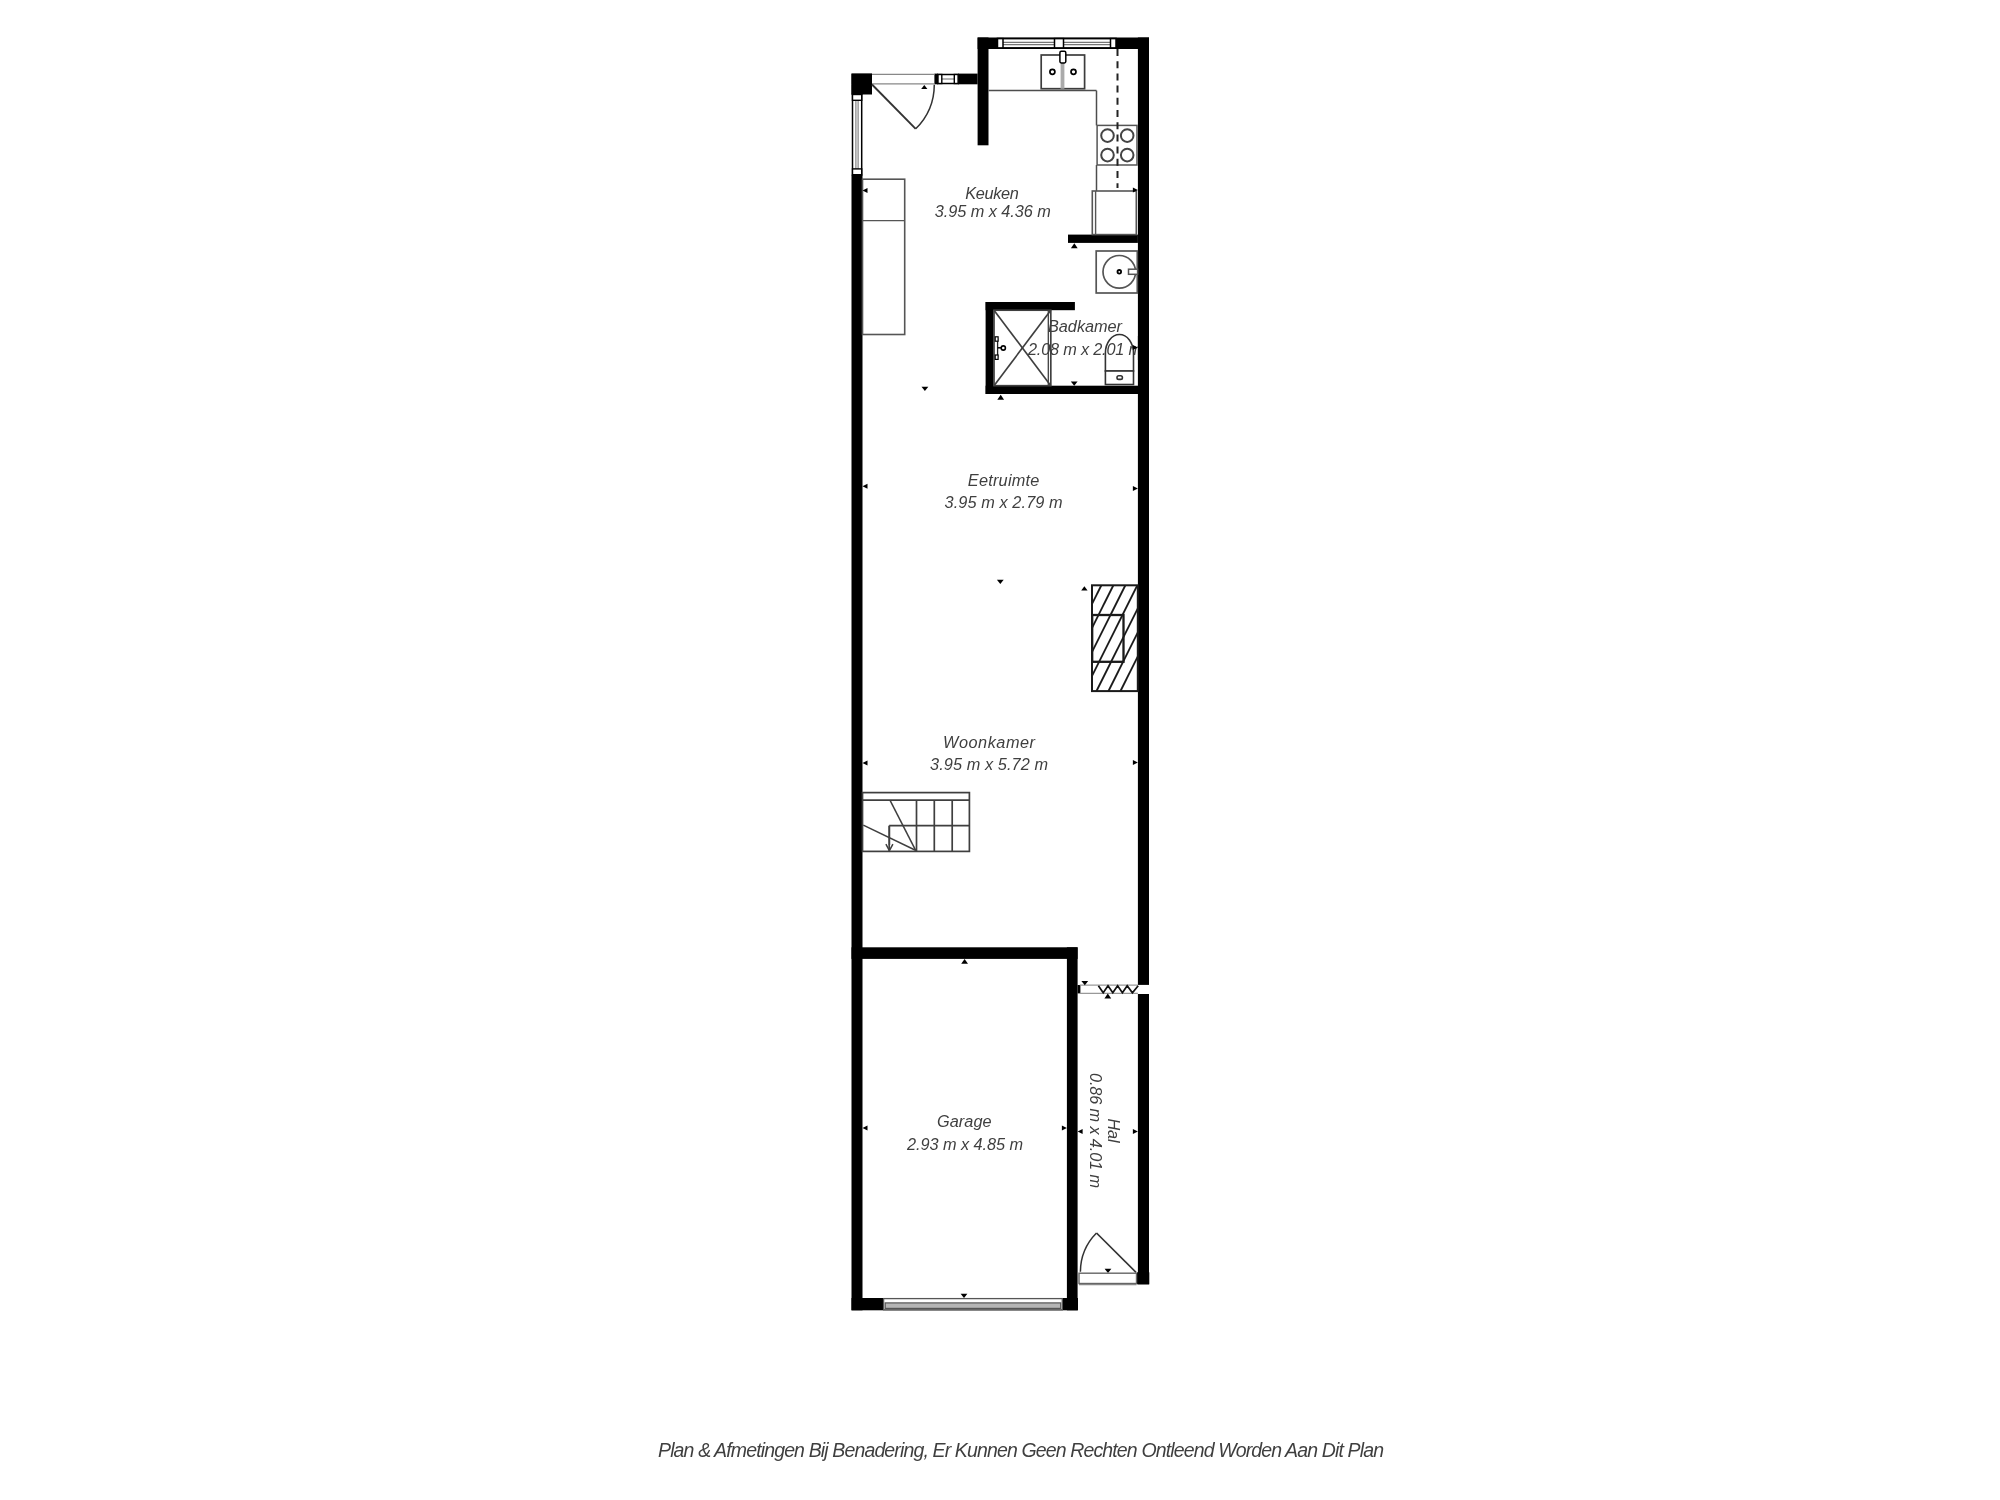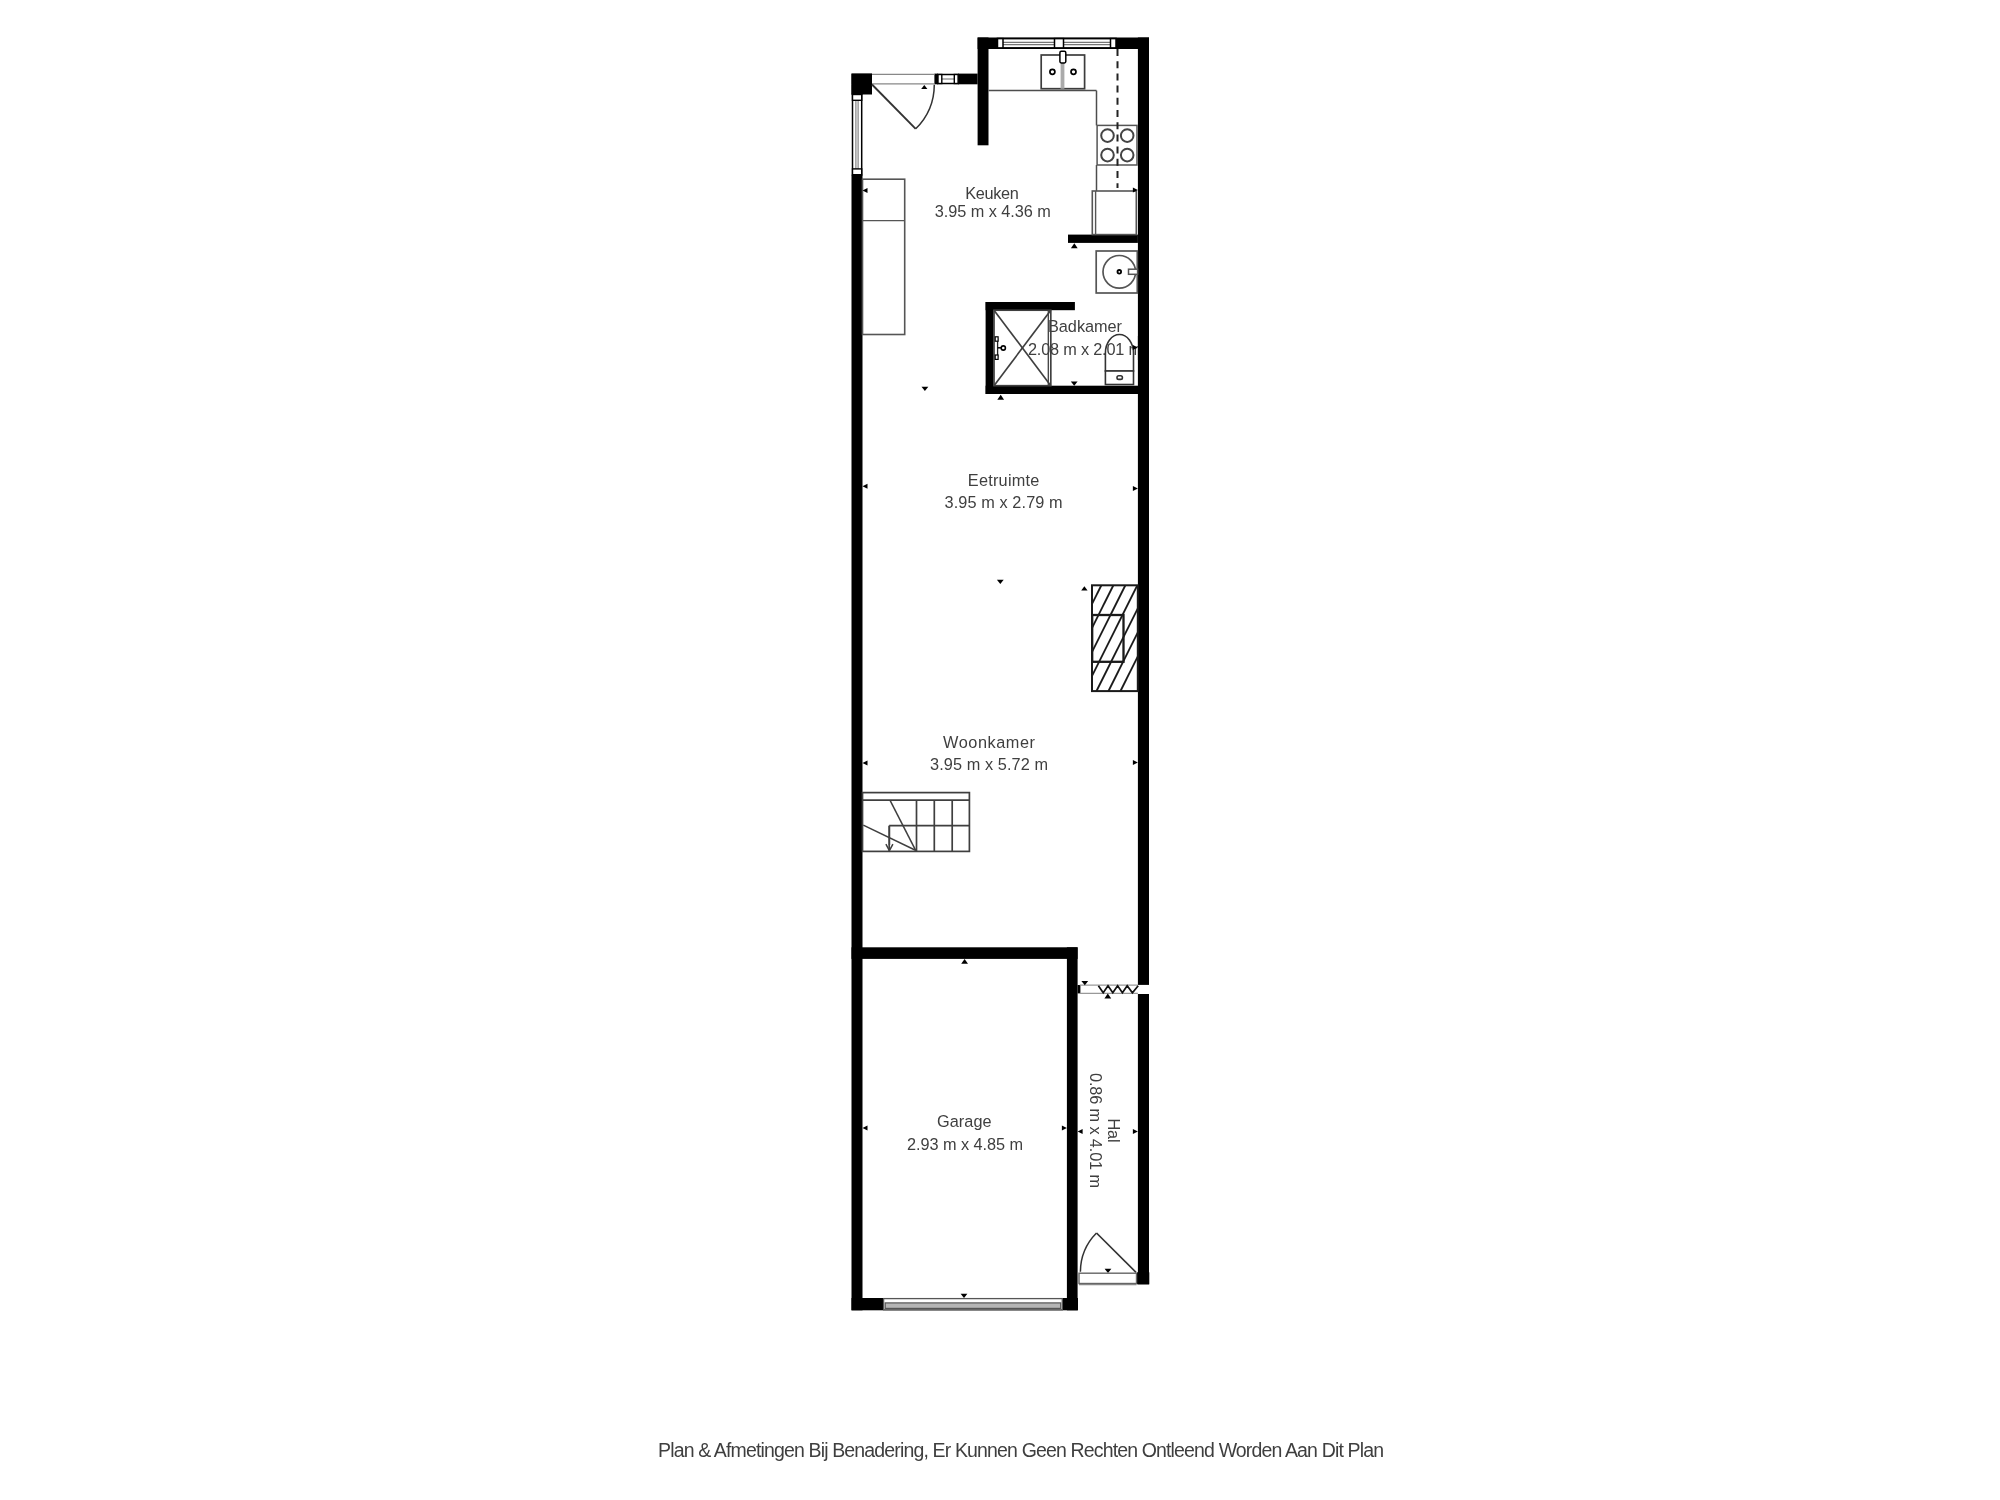--- a/index.html
+++ b/index.html
@@ -1,17 +1,17 @@
 <!DOCTYPE html>
 <html><head>
 <meta charset="utf-8">
 <style>
   html,body{margin:0;padding:0;background:#ffffff;}
   .page{position:relative;width:2000px;height:1500px;background:#ffffff;overflow:hidden;
-        font-family:"Liberation Sans", sans-serif;}
+        font-family:"Liberation Sans", sans-serif;font-style:italic;}
   .page{transform:translateZ(0);} svg{transform:translateZ(0);will-change:transform;}
   svg text{font-family:"Liberation Sans", sans-serif; fill:#3f3f3f;}
 </style>
 </head>
 <body>
 <div class="page">
 <svg width="2000" height="1500" viewBox="0 0 2000 1500" xmlns="http://www.w3.org/2000/svg">
 <rect x="0" y="0" width="2000" height="1500" fill="#ffffff"></rect>
 
 <rect x="977.6" y="37.5" width="171.4" height="11.5" fill="#000"></rect>

